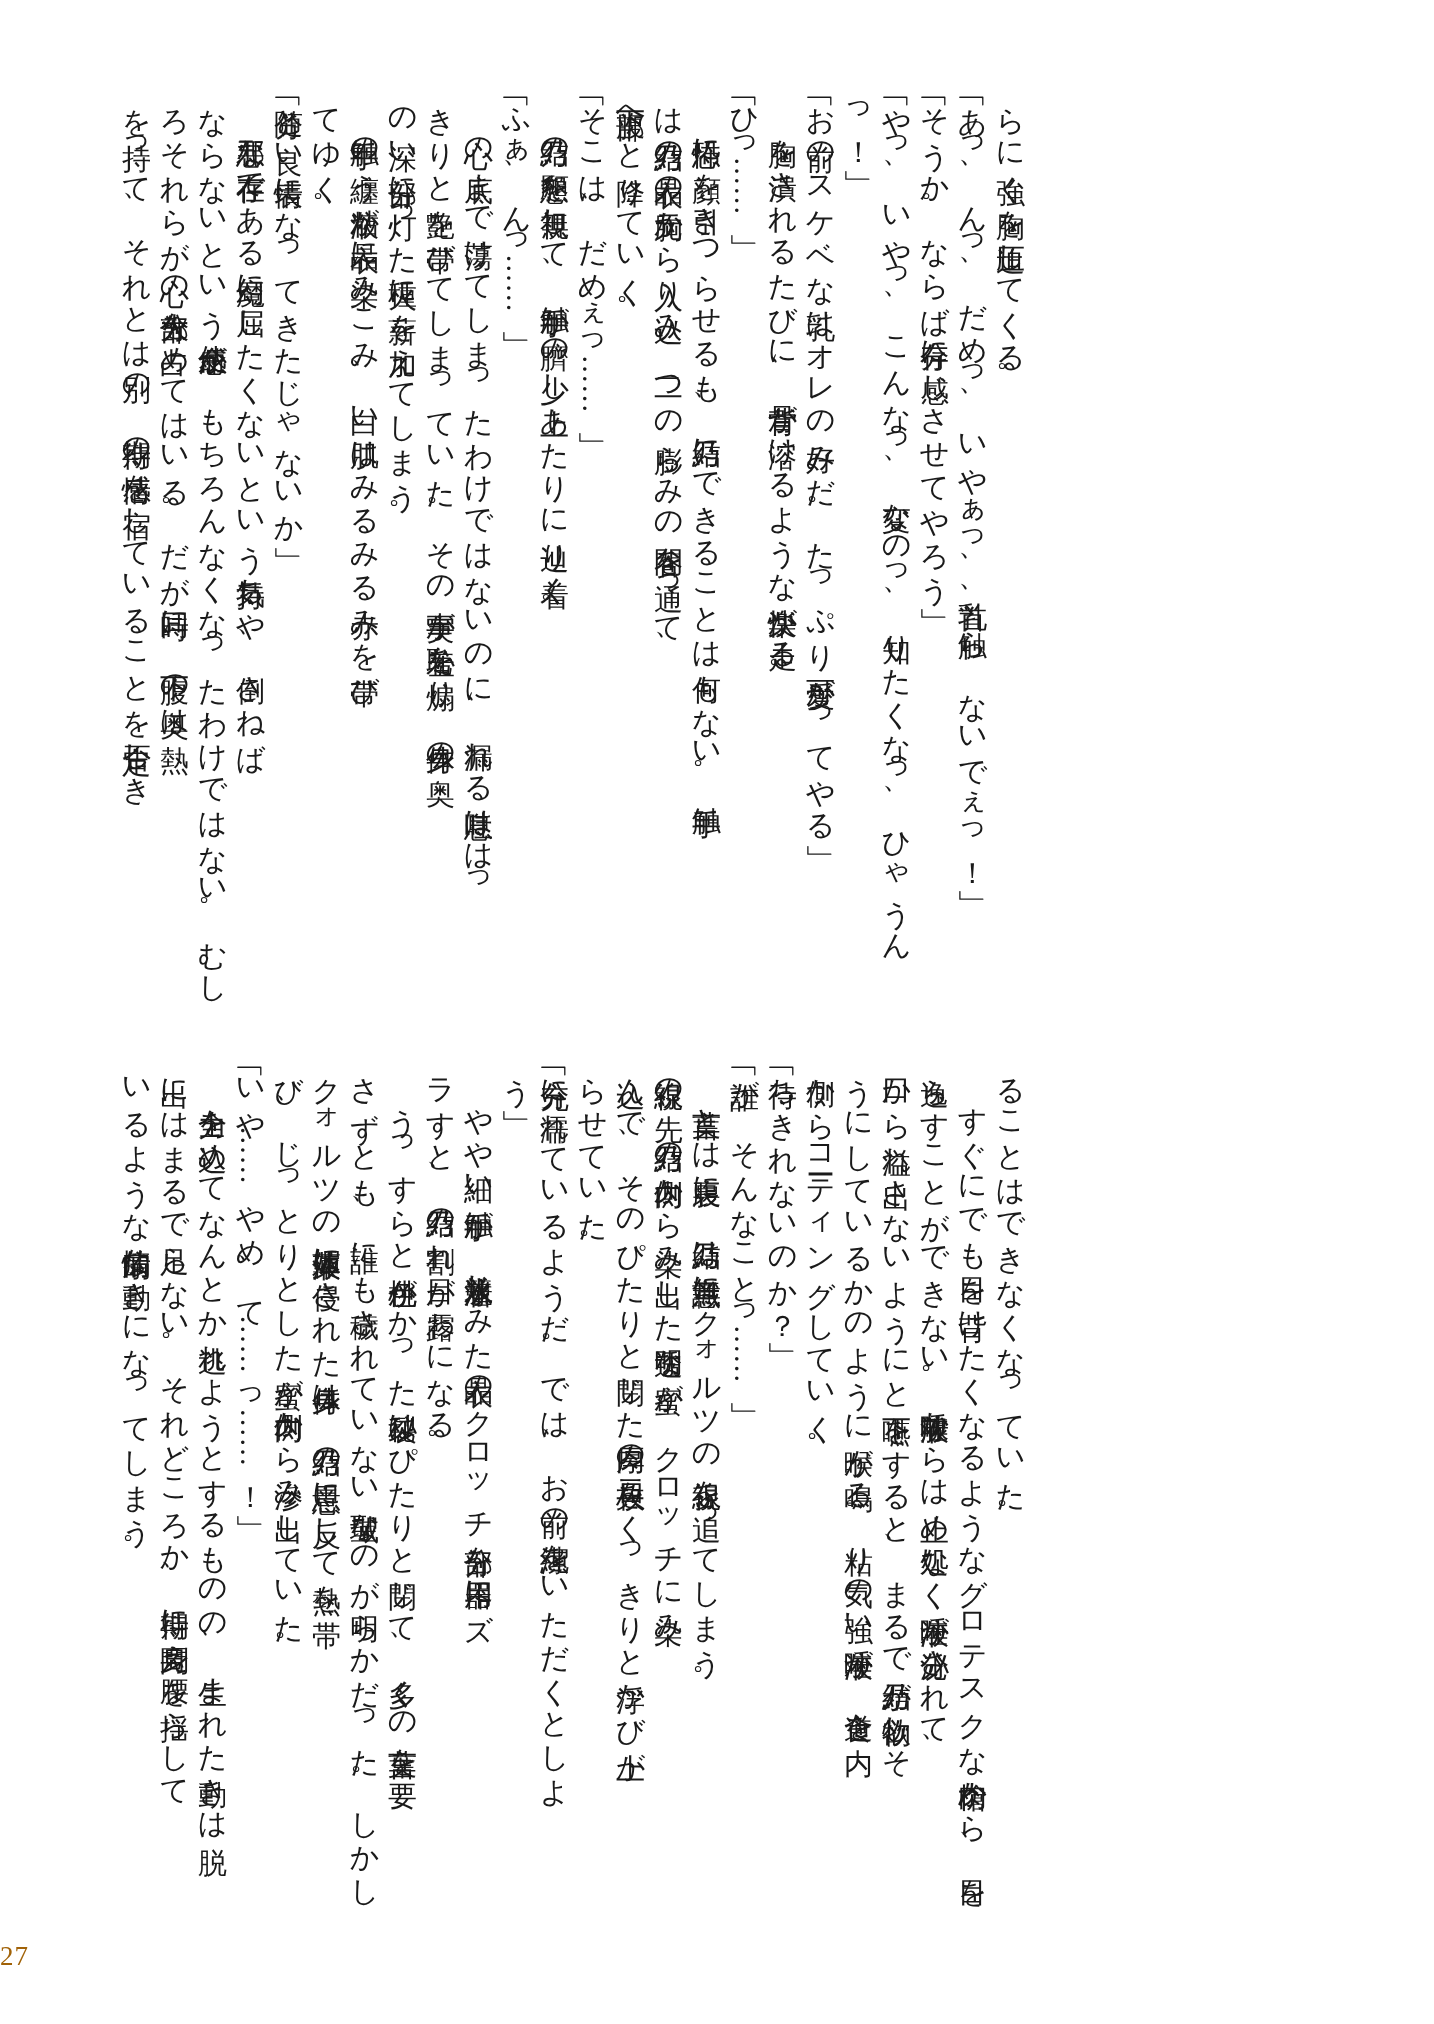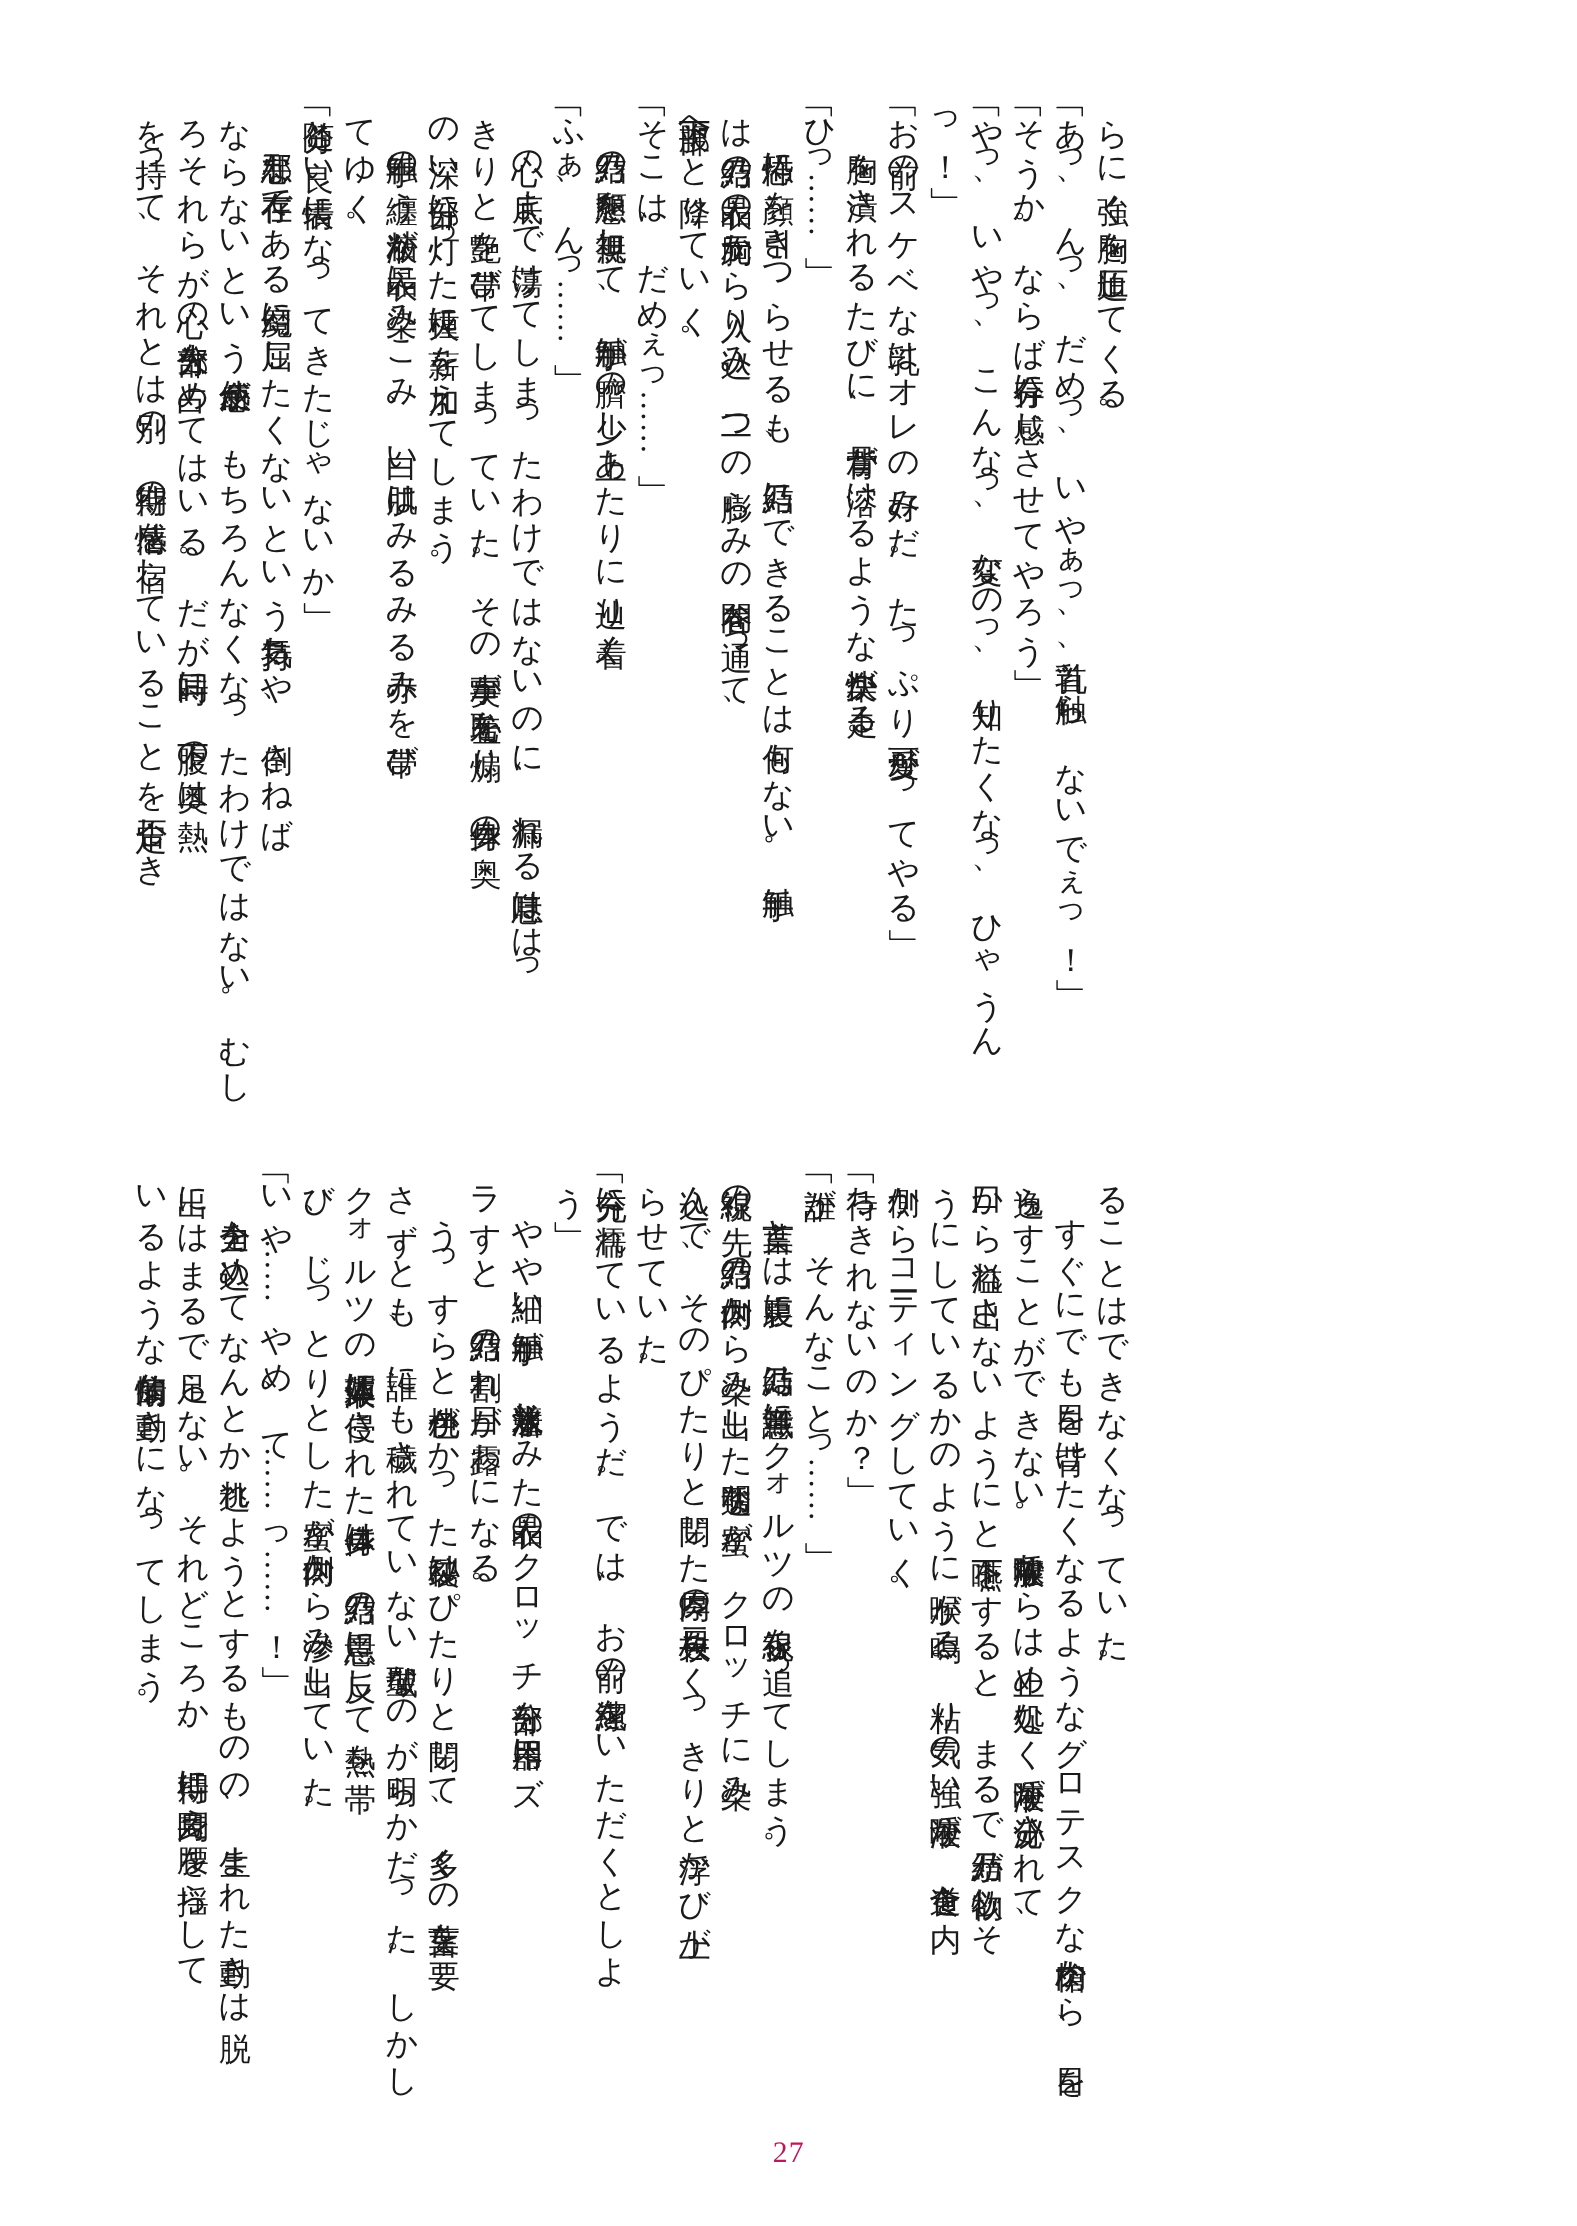--- a/index.html
+++ b/index.html
@@ -32,24 +32,23 @@
   .vblock-top { top: 88px; }
   .vblock-bottom { top: 1058px; }
   .vline {
     height: 872px;
   }
   .page-number {
     position: absolute;
     top: 1941px;
     left: 0;
     right: 0;
-    text-align: center;
     font-size: 27px;
     letter-spacing: 1px;
-    color: #be185d;
+    color: #a16207;
   }
 </style>
 </head>
 <body>
 
 <div class="page">
   <div class="vblock vblock-top" id="vblock-top">
       <div class="vline">らに強く胸を圧迫してくる。</div>
       <div class="vline">「あっ、んっ、だめっ、いやぁっ、乳首、触ら、ないでぇっ！」</div>
       <div class="vline">「そうか。ならば存分に感じさせてやろう」</div>

